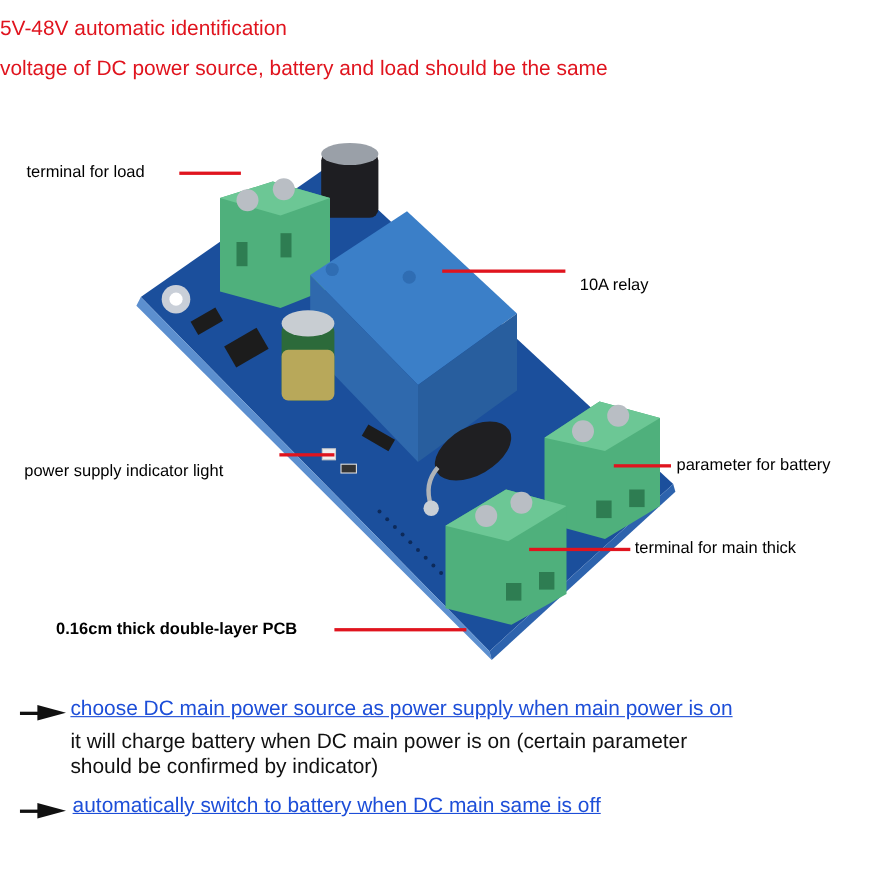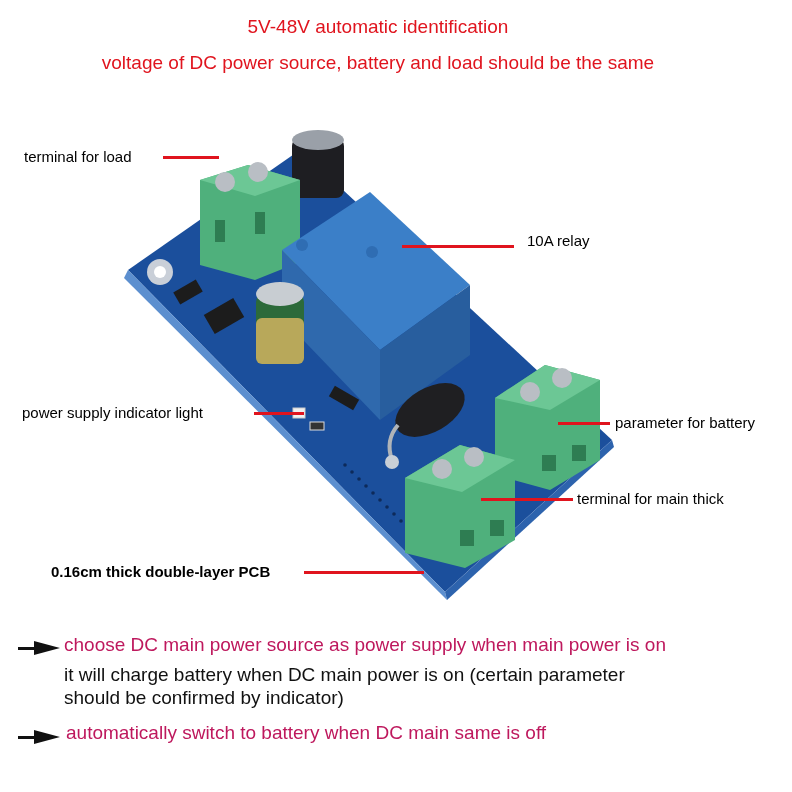--- a/index.html
+++ b/index.html
@@ -1,18 +1,18 @@
 <!DOCTYPE html>
 <html><head>
 <meta charset="utf-8">
 <style>
   html, body { margin:0; padding:0; background:#ffffff; }
   body { width:792px; height:792px; position:relative; overflow:hidden; font-family:"Liberation Sans", "DejaVu Sans", sans-serif; }
-  .red { color:#be185d; }
-  .hdr { position:absolute; left:0; width:756px; text-align:center; font-size:19px; color:#e0141e; }
+  .red { color:#1d4ed8;text-decoration:underline; }
+  .hdr { position:absolute; left:0; width:756px; text-align:left; font-size:19px; color:#e0141e; }
   .lbl { position:absolute; font-size:15px; color:#000000; white-space:nowrap; }
   .bullet { position:absolute; font-size:19px; white-space:nowrap; }
   .black { color:#111; }
   .arrow { position:absolute; }
   #board { position:absolute; left:0; top:0; }
 </style>
 </head>
 <body>
 
 <div class="hdr" style="top:16px;">5V-48V automatic identification</div>
@@ -104,22 +104,22 @@
 
   <rect class="line-svg" x="163" y="156" width="56" height="3" fill="#e0141e"></rect>
   <rect x="402" y="245" width="112" height="3" fill="#e0141e"></rect>
   <rect x="254" y="412" width="50" height="3" fill="#e0141e"></rect>
   <rect x="558" y="422" width="52" height="3" fill="#e0141e"></rect>
   <rect x="481" y="498" width="92" height="3" fill="#e0141e"></rect>
   <rect x="304" y="571" width="120" height="3" fill="#e0141e"></rect>
 </svg>
 
 <div class="lbl" style="left:24px; top:148px;">terminal for load</div>
-<div class="lbl" style="left:527px; top:232px;">10A relay</div>
-<div class="lbl" style="left:22px; top:404px;">power supply indicator light</div>
+<div class="lbl" style="left:527px; top:251px;">10A relay</div>
+<div class="lbl" style="left:22px; top:420px;">power supply indicator light</div>
 <div class="lbl" style="left:615px; top:414px;">parameter for battery</div>
 <div class="lbl" style="left:577px; top:490px;">terminal for main thick</div>
 <div class="lbl" style="left:51px; top:563px;font-weight:bold;">0.16cm thick double-layer PCB</div>
 
 <svg class="arrow" style="left:18px; top:640px;" width="42" height="16" viewBox="0 0 42 16">
   <rect x="0" y="7" width="20" height="3" fill="#111"></rect>
   <polygon points="16,1 42,8 16,15" fill="#111"></polygon>
 </svg>
 <div class="bullet red" style="left:64px; top:634px;">choose DC main power source as power supply when main power is on</div>
 <div class="bullet black" style="left:64px; top:664px;text-align:center;">it will charge battery when DC main power is on (certain parameter</div>

